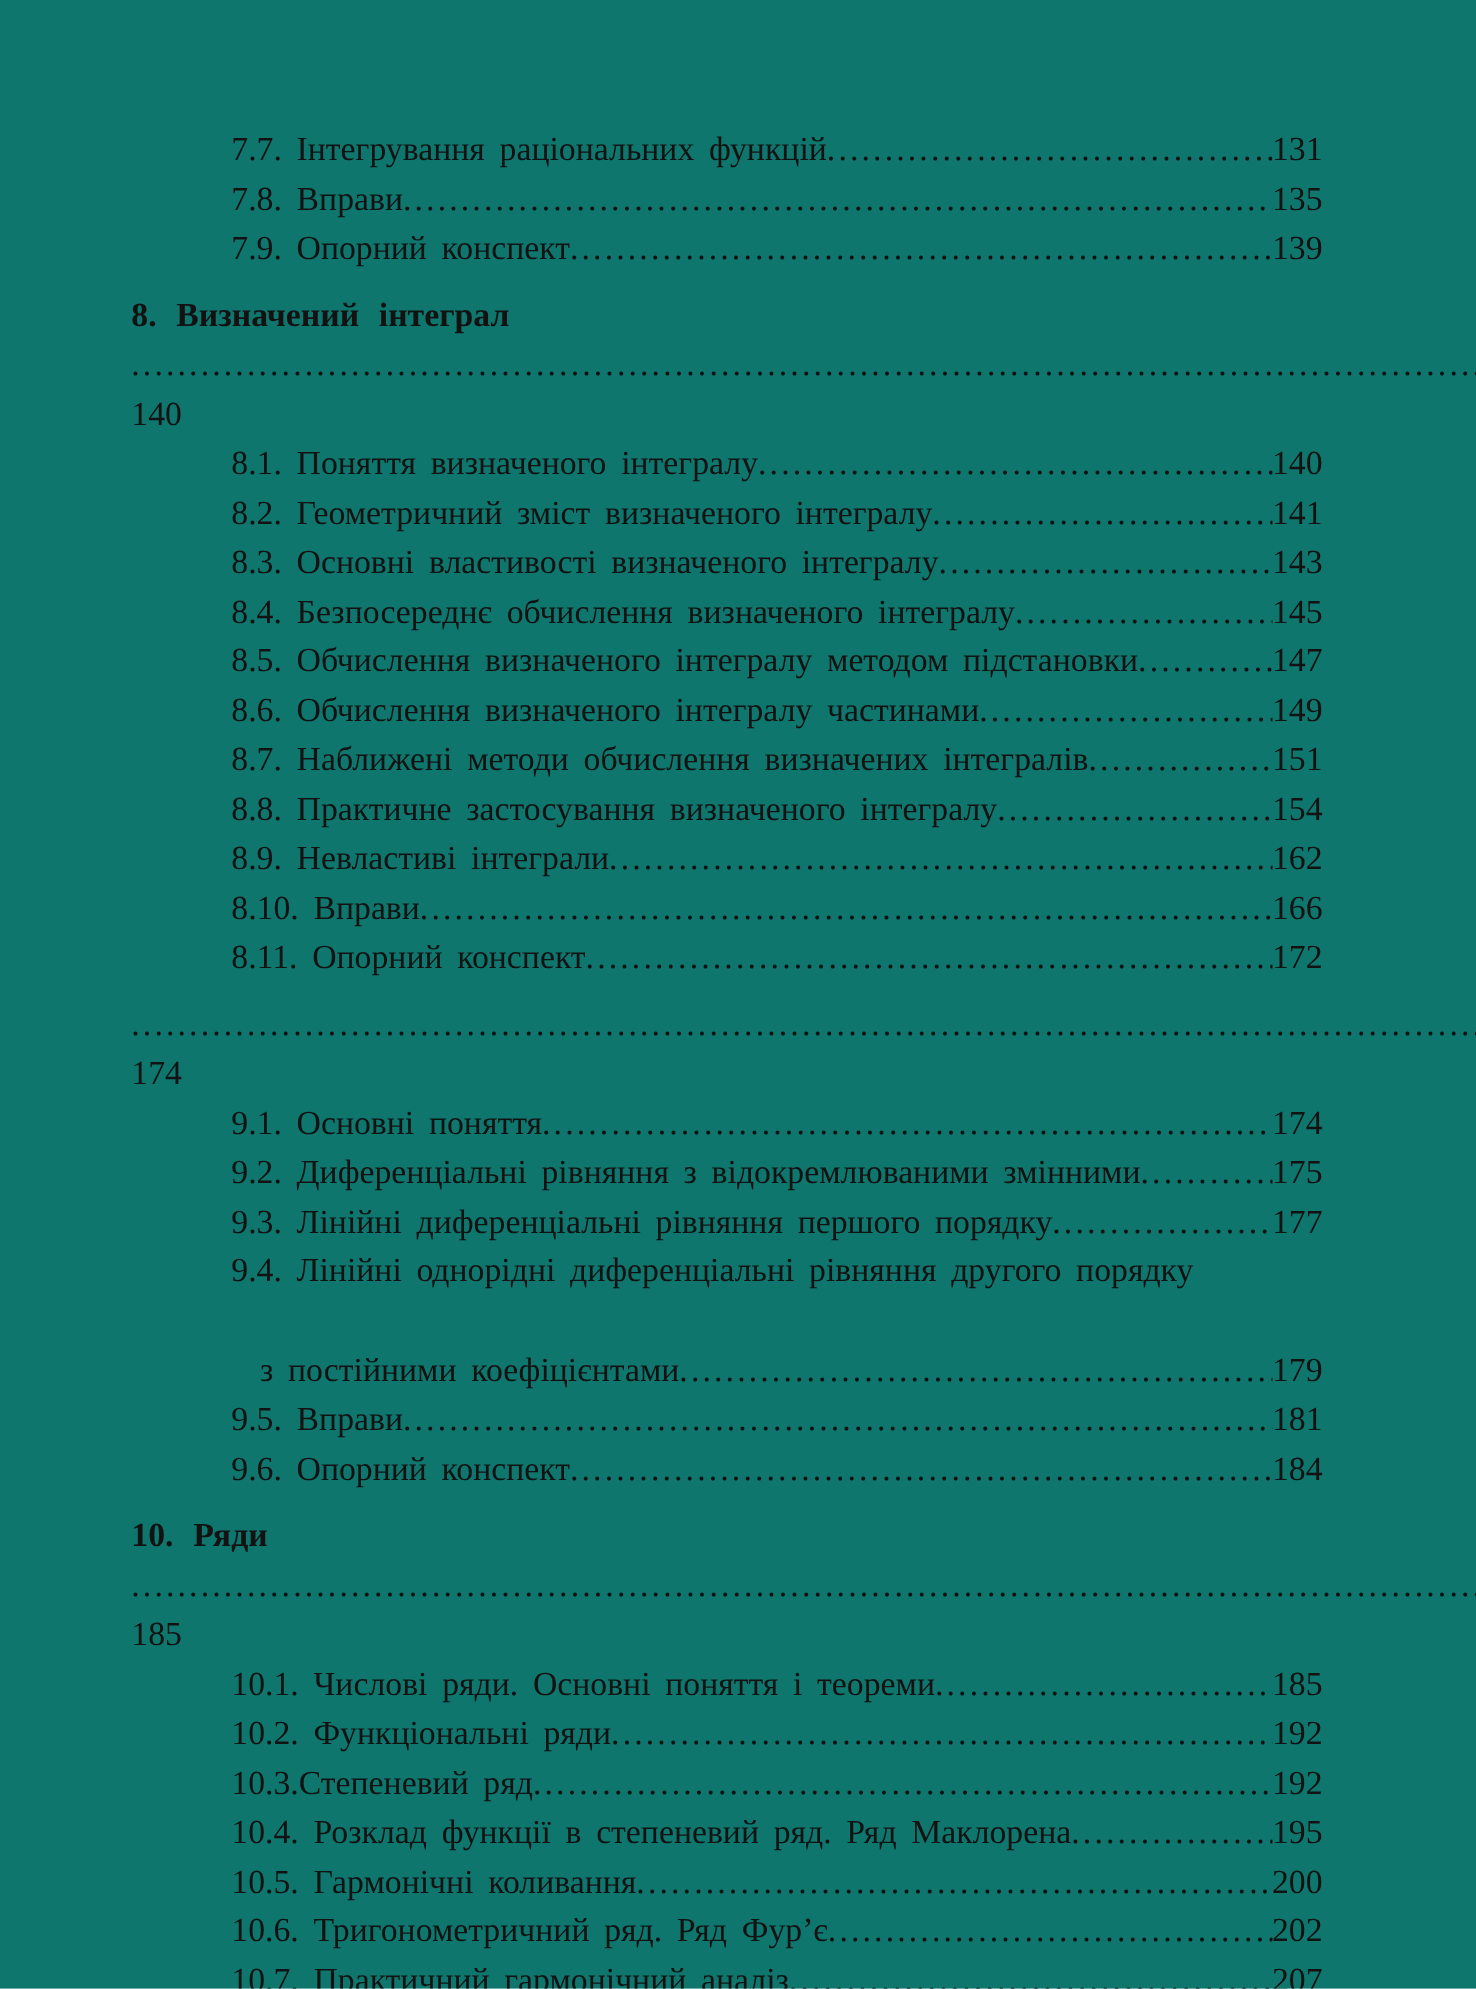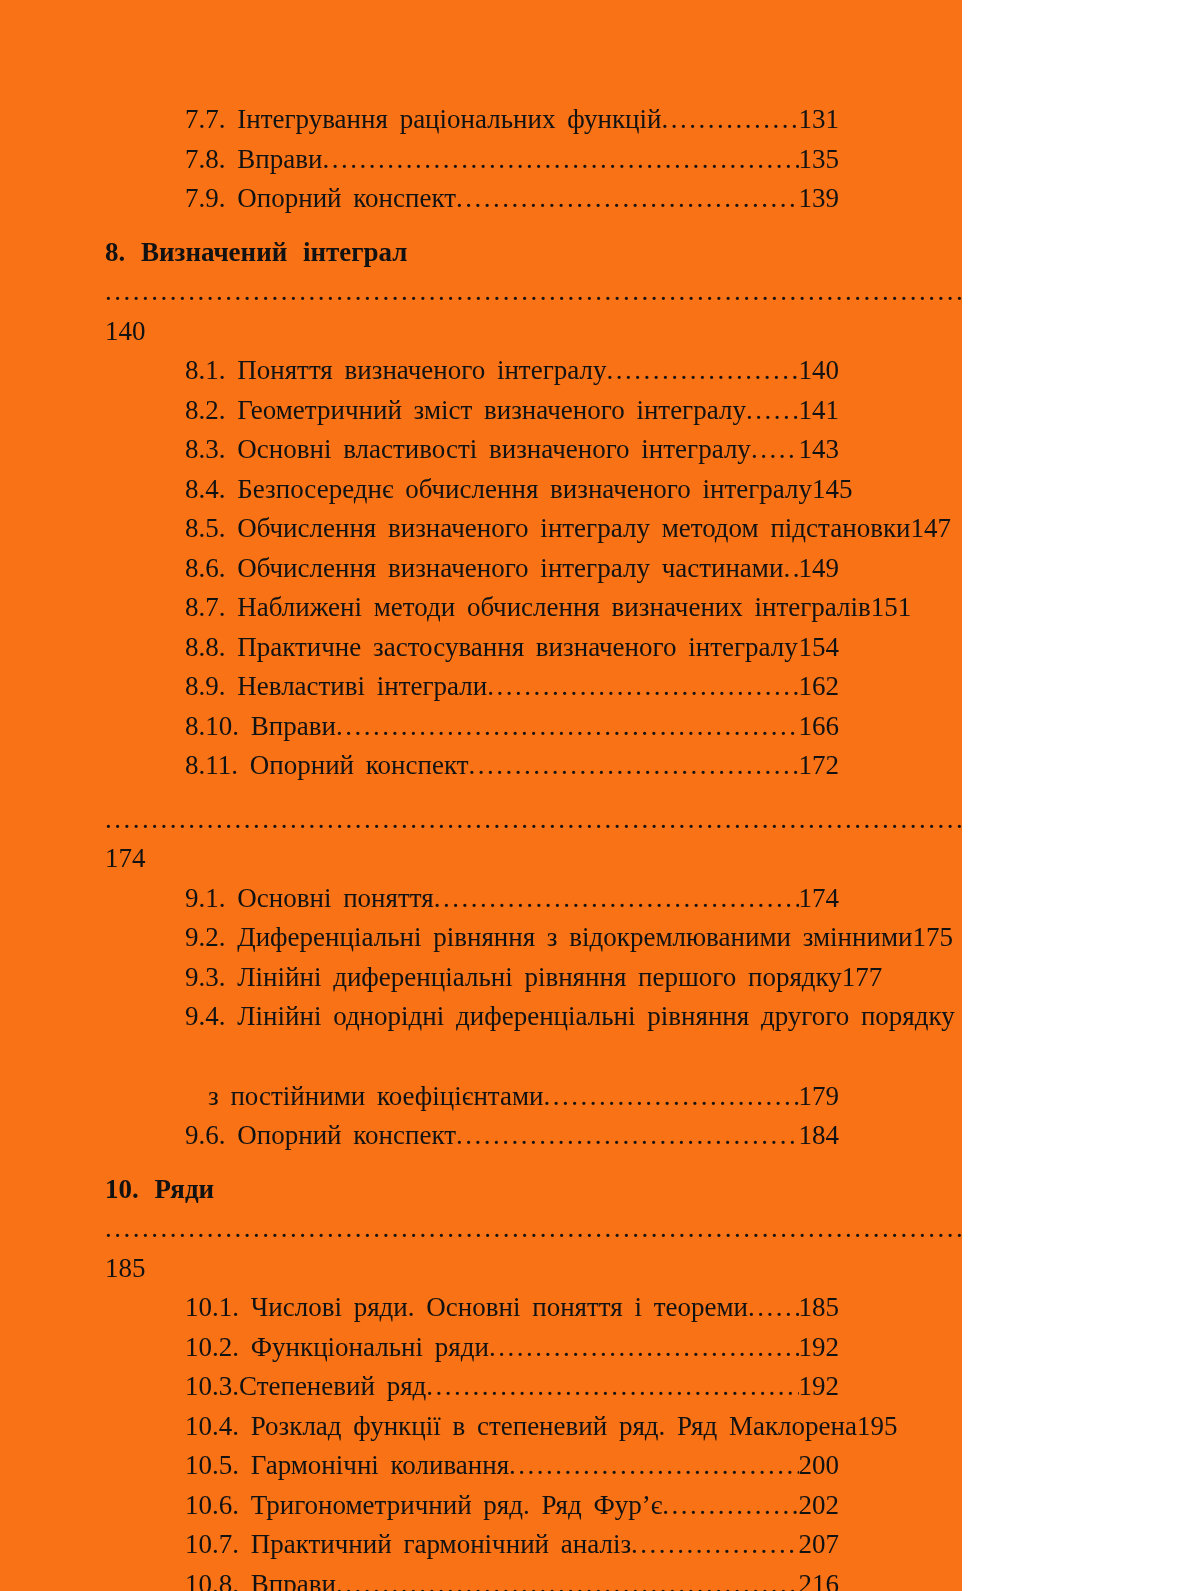--- a/index.html
+++ b/index.html
@@ -4,22 +4,22 @@
 <style>
   * { margin: 0; padding: 0; box-sizing: border-box; }
   html, body { background: #ffffff; }
   body {
     width: 1181px; height: 1591px;
     font-family: "Liberation Serif", "DejaVu Serif", serif;
     color: #121212;
   }
   .page {
     position: relative;
-    width: 962px; height: 1591px;
-    background: #f97316;
+    width: 1181px; height: 1591px;
+    background: #0f766e;
     padding: 100px 123px 0 105px;
     overflow: hidden;
   }
   .toc-row {
     display: flex;
     align-items: baseline;
     font-size: 27px;
     line-height: 39.5px;
     word-spacing: 5px;
     white-space: nowrap;
@@ -185,20 +185,25 @@
       <span class="toc-title">9.4. Лінійні однорідні диференціальні рівняння другого порядку</span>
 
     </div>
 
     <div class="toc-row cont">
       <span class="toc-title">з постійними коефіцієнтами</span>
       <span class="toc-leader"></span>
       <span class="toc-page">179</span>
     </div>
 
+    <div class="toc-row sub">
+      <span class="toc-title">9.5. Вправи</span>
+      <span class="toc-leader"></span>
+      <span class="toc-page">181</span>
+    </div>
 
     <div class="toc-row sub">
       <span class="toc-title">9.6. Опорний конспект</span>
       <span class="toc-leader"></span>
       <span class="toc-page">184</span>
     </div>
 
     <div class="toc-row chapter">
       <span class="toc-title">10. Ряди</span>
       <span class="toc-leader"></span>

